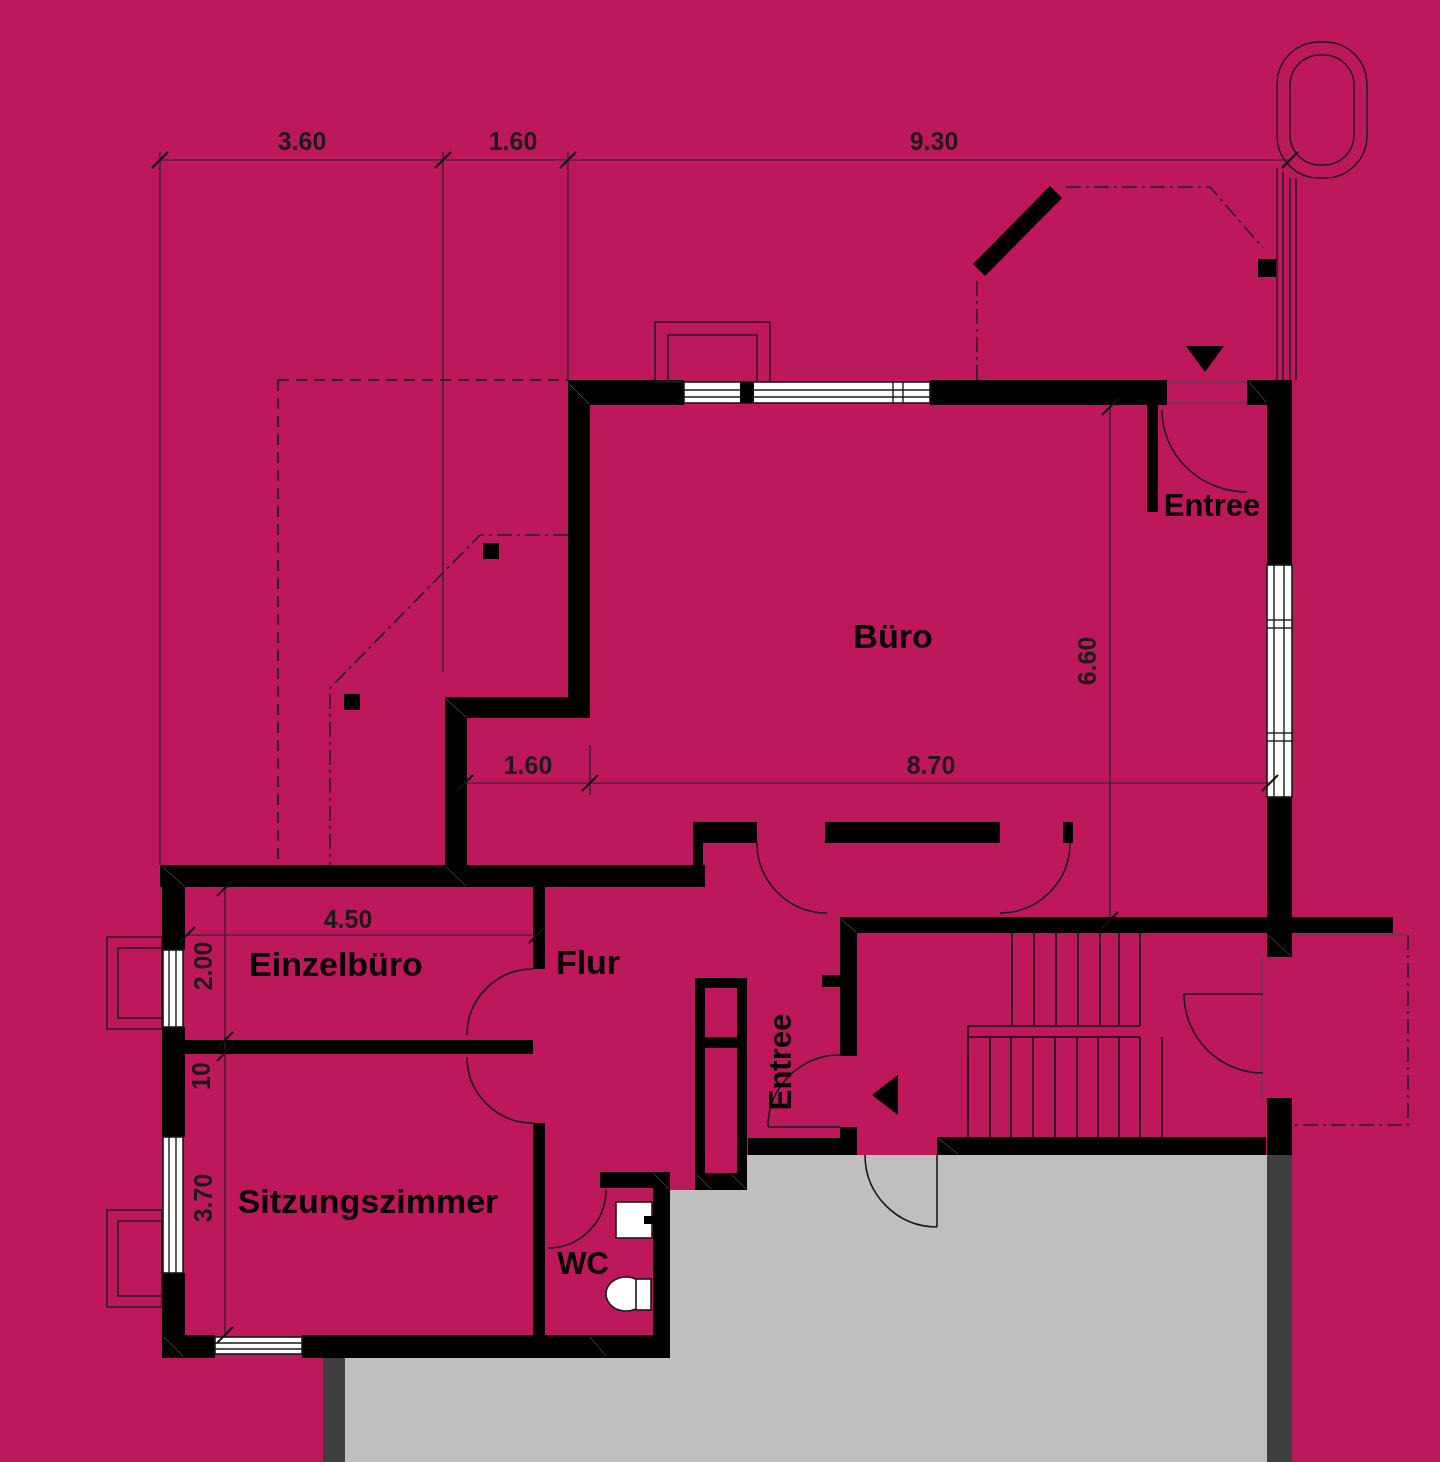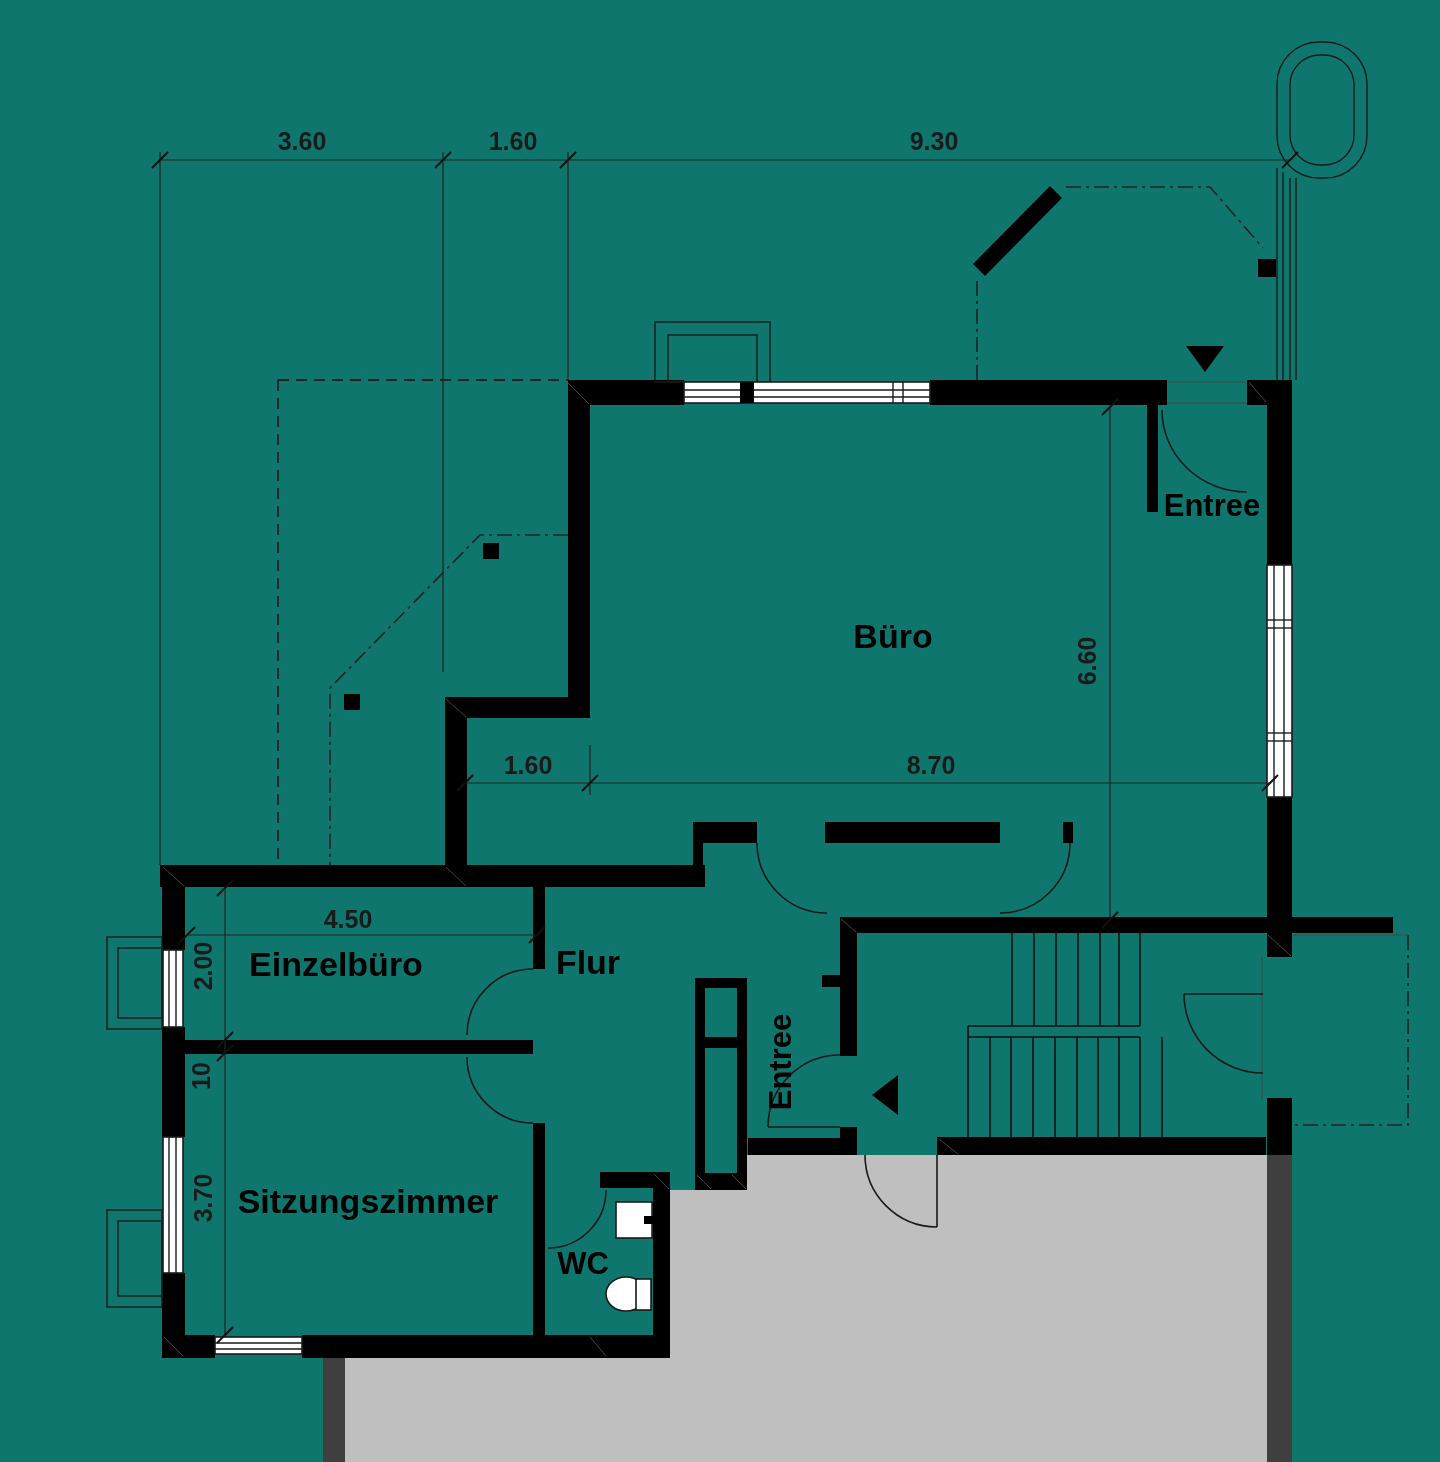--- a/index.html
+++ b/index.html
@@ -1,16 +1,16 @@
 <!DOCTYPE html>
 <html><head>
 <meta charset="utf-8">
 <style>
   html,body{margin:0;padding:0;background:#ffffff;}
-  .page{width:1440px;height:1462px;position:relative;background:#0f766e;overflow:hidden;}
+  .page{width:1440px;height:1462px;position:relative;background:#be185d;overflow:hidden;}
   svg{display:block;font-family:"Liberation Sans", sans-serif;}
   .room-label{font-weight:bold;font-size:34px;fill:#000;}
   .room-label.small{font-size:31px;}
   .dim-label{font-weight:bold;font-size:25px;fill:#1a1a1a;}
   .wall{fill:#000;stroke:none;}
   .thin{stroke:#1a1a1a;stroke-width:1.4;fill:none;}
   .xthin{stroke:#444;stroke-width:1;fill:none;}
   .frame{stroke:#1a1a1a;stroke-width:1.6;fill:#fff;}
   .arc{stroke:#1a1a1a;stroke-width:1.6;fill:none;}
   .dimline{stroke:#222;stroke-width:1.2;fill:none;}

